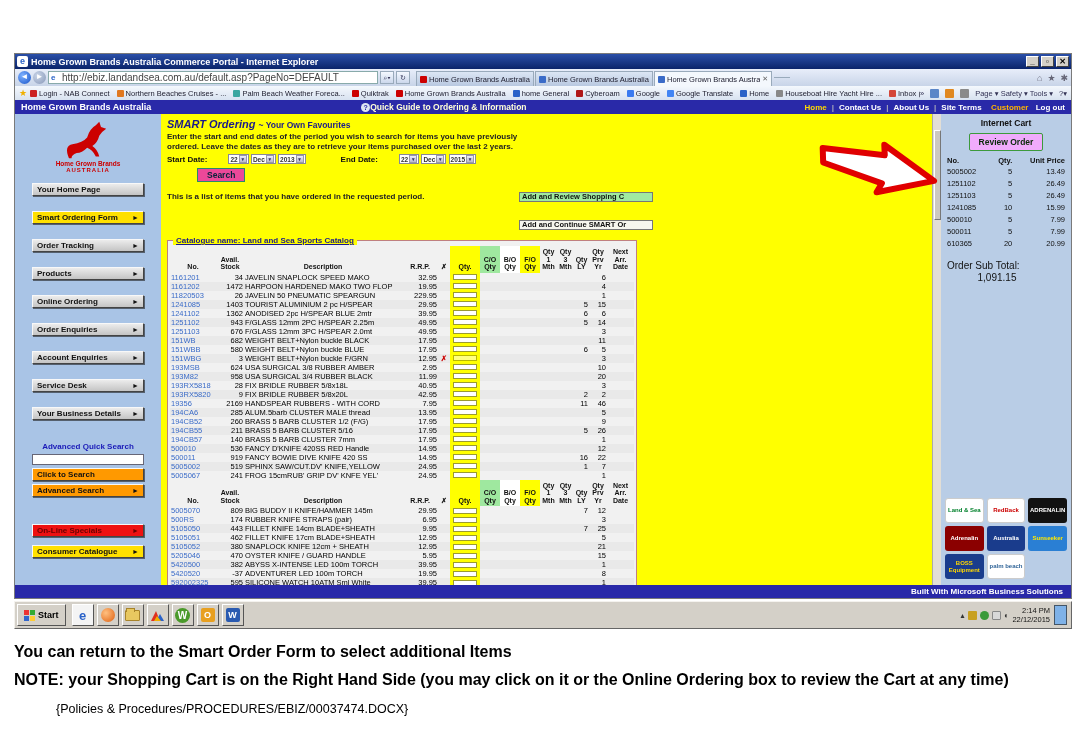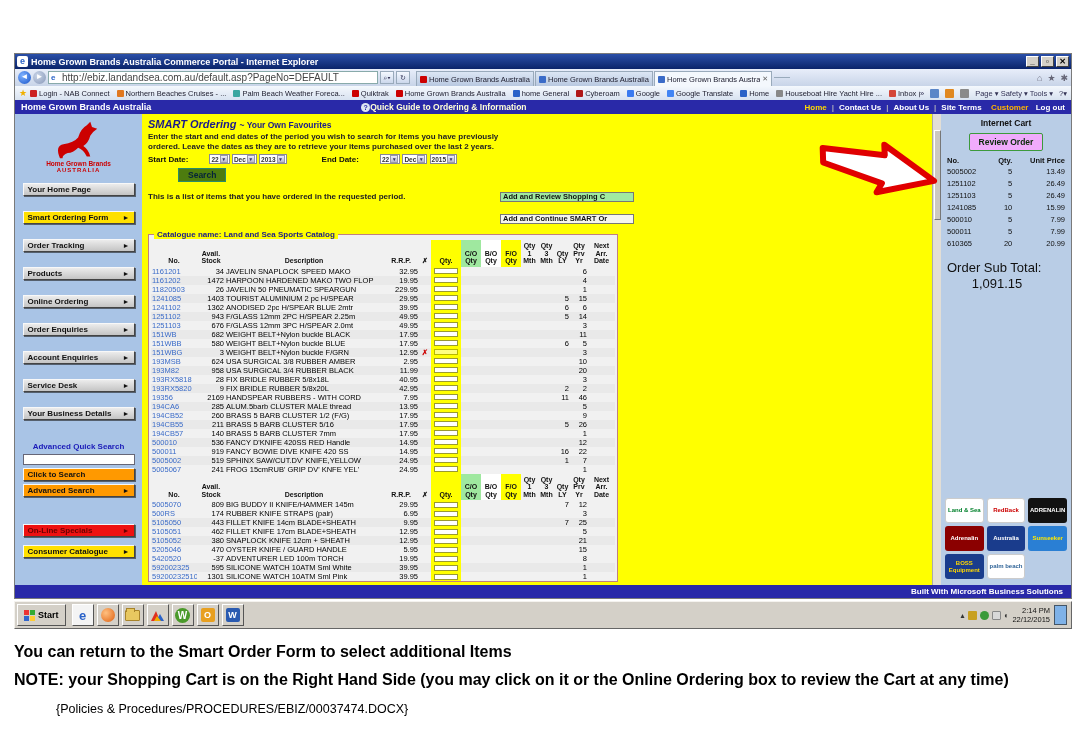--- a/index.html
+++ b/index.html
@@ -53,21 +53,21 @@
   .qguide { margin-left:210px; display:flex; align-items:center; font-size:8.5px; font-weight:bold; color:#ffffd8; }
   .qbadge { width:9px; height:9px; border-radius:50%; background:#dfe6f2; color:#2929a8; font-size:7px; line-height:9px; text-align:center; font-weight:bold; }
   .topnav { margin-left:auto; display:flex; align-items:center; gap:5px; font-size:8px; font-weight:bold; }
   .topnav .sep { color:#aab; }
   .topnav .home { color:#ffd800; }
   .topnav .customer { color:#ffb400; }
 
   .content { flex:1; display:flex; position:relative; overflow:hidden; }
 
   
-  .sidebar { width:127px; background:#a9c4e6; flex:none; padding-top:6px; }
+  .sidebar { width:146px; background:#a9c4e6; flex:none; padding-top:6px; }
   .logo { text-align:center; margin-bottom:10px; }
   .logo svg { display:block; margin:0 auto; }
   .logo .l1 { color:#cc0000; font-size:6.5px; font-weight:bold; }
   .logo .l2 { color:#cc0000; font-size:6px; font-weight:bold; letter-spacing:1px; }
   .sbtn { width:112px; height:13px; margin:0 auto 15px auto; display:flex; align-items:center; justify-content:space-between;
           padding:0 4px; font-size:8px; font-weight:bold; color:#111; cursor:default;
           border:1px solid; border-color:#f8f8f8 #444 #444 #f8f8f8; box-shadow:1px 1px 0 #55606e; }
   .sbtn .ar { font-size:7px; }
   .sbtn.gray   { background:linear-gradient(#ececec,#c4c4c4); }
   .sbtn.yellow { background:#ffe000; }
@@ -82,32 +82,32 @@
   .smart-title { font-size:11px; color:#1a1a8c; }
   .smart-title .t1 { font-weight:bold; font-style:italic; }
   .smart-title .t2 { font-weight:bold; font-size:8.5px; }
   .instructions { width:372px; font-size:8px; font-weight:bold; color:#222; line-height:9.5px; margin-top:2px; }
   .daterow { margin-top:3px; font-size:8px; font-weight:bold; color:#111; display:flex; align-items:center; gap:21px; }
   .dsel { display:inline-flex; align-items:center; height:10px; background:#fff; border:1px solid #889;
           font-size:6.5px; padding:0 1px; color:#333; }
   .dsel .arr { width:8px; height:8px; margin-left:1px; background:linear-gradient(#eef,#bbc); border:1px solid #99a;
                font-size:5px; line-height:7px; text-align:center; color:#336; }
   .endlbl { margin-left:14px; }
-  .searchbtn { margin:3px 0 0 30px; display:inline-block; padding:1px 9px; background:#4d7c0f; border:1px solid #2a8a6a;
+  .searchbtn { margin:3px 0 0 30px; display:inline-block; padding:1px 9px; background:#ec4899; border:1px solid #2a8a6a;
                font-size:8.5px; font-weight:bold; color:#05233a; }
   .noterow { margin-top:10px; display:flex; align-items:flex-start; }
   .note { font-size:8px; font-weight:bold; color:#222; width:348px; }
-  .addbtns { display:flex; flex-direction:column; gap:12px; margin-left:4px; }
+  .addbtns { display:flex; flex-direction:column; gap:18px; margin-left:4px; }
   .abtn { width:134px; height:10px; font-size:7.5px; font-weight:bold; color:#111; border:1px solid #777;
           line-height:8px; padding:0 2px; white-space:nowrap; overflow:hidden; text-align:left; }
   .abtn.green { background:#a0eaa0; }
   .abtn.plain { background:#f6f6ee; }
 
   fieldset.cat { margin-top:6px; width:470px; border:1px solid #c08080; background:#f1f1f1; padding:1px 2px 0 2px; }
-  fieldset.cat legend { font-size:8px; font-weight:bold; color:#1a1a8c; background:#ffff00; padding:0 3px; margin-left:3px; }
+  fieldset.cat legend { font-size:8px; font-weight:bold; color:#1a1a8c; background:#ffff00; padding:0 3px; margin-left:3px;text-decoration:underline; }
   table.cat { width:464px; border-collapse:collapse; table-layout:fixed; }
   table.cat th, table.cat td { font-size:7.5px; padding:0 1px; vertical-align:middle; }
   tr.hrow th { font-size:7px; font-weight:bold; color:#111; line-height:7.5px; padding:2px 1px; text-align:center; vertical-align:bottom; }
   th.h-no, th.h-desc { text-align:left; }
   th.h-stock, th.h-rrp { text-align:right; }
   th.h-x { color:#cc0000; font-size:8px; }
   th.h-qty { background:#ffff00; }
   th.h-co  { background:#9fe89f; }
   th.h-bo  { background:#ffffff; }
   th.h-fo  { background:#ffff00; }
@@ -127,21 +127,21 @@
 
   
   .cart { width:130px; background:#b9cde6; flex:none; display:flex; flex-direction:column; font-size:8px; color:#111; }
   .cart-title { text-align:center; font-weight:bold; font-size:8.5px; margin-top:4px; }
   .review { display:block; margin:5px auto 4px auto; padding:3px 9px; background:#f0abfc; border:1px solid #3c9a3c;
             border-radius:2px; font-size:8.5px; font-weight:bold; color:#0a2a0a; }
   table.carttab { margin:0 4px; border-collapse:collapse; }
   table.carttab th { font-size:7.5px; font-weight:bold; text-align:left; padding:1px 2px; }
   table.carttab th.r, table.carttab td.r { text-align:right; }
   table.carttab td { font-size:7.5px; padding:1px 2px; line-height:10px; }
-  .subtotal { margin:10px 24px 0 6px; font-size:13px; }
+  .subtotal { margin:10px 24px 0 6px; font-size:10px; }
   .subtotal .val { text-align:center; margin-top:1px; }
   .cart-spacer { flex:1; }
   #logos { display:grid; grid-template-columns:repeat(3,1fr); gap:3px; margin:4px 4px 6px 4px; }
   .logo-box { height:25px; border-radius:3px; display:flex; align-items:center; justify-content:center;
               font-size:6px; font-weight:bold; text-align:center; line-height:7px; padding:1px; overflow:hidden; }
 
   .builtbar { height:13px; background:#2929a8; color:#fff; font-size:8px; font-weight:bold;
               text-align:right; line-height:13px; padding-right:8px; }
 
   .red-arrow { position:absolute; left:798px; top:24px; z-index:5; }
@@ -982,20 +982,38 @@
                   </td>
                   <td class="c-co"></td>
                   <td class="c-bo"></td>
                   <td class="c-fo"></td>
                   <td class="c-m1"></td>
                   <td class="c-m3"></td>
                   <td class="c-ly"></td>
                   <td class="c-prv">15</td>
                   <td class="c-next"></td>
                 </tr>
+                <tr class="irow alt">
+                  <td class="c-no"><a href="#">5420500</a></td>
+                  <td class="c-stock">382</td>
+                  <td class="c-desc">ABYSS X-INTENSE LED 100m TORCH</td>
+                  <td class="c-rrp">39.95</td>
+                  <td class="c-x"></td>
+                  <td class="c-qty">
+                    <div class="qbox"></div>
+                  </td>
+                  <td class="c-co"></td>
+                  <td class="c-bo"></td>
+                  <td class="c-fo"></td>
+                  <td class="c-m1"></td>
+                  <td class="c-m3"></td>
+                  <td class="c-ly"></td>
+                  <td class="c-prv">1</td>
+                  <td class="c-next"></td>
+                </tr>
                 <tr class="irow">
                   <td class="c-no"><a href="#">5420520</a></td>
                   <td class="c-stock">-37</td>
                   <td class="c-desc">ADVENTURER LED 100m TORCH</td>
                   <td class="c-rrp">19.95</td>
                   <td class="c-x"></td>
                   <td class="c-qty">
                     <div class="qbox"></div>
                   </td>
                   <td class="c-co"></td>

